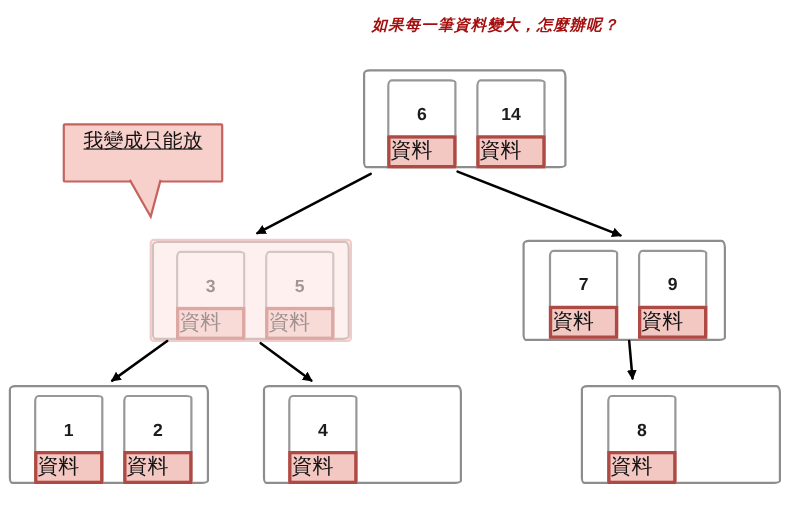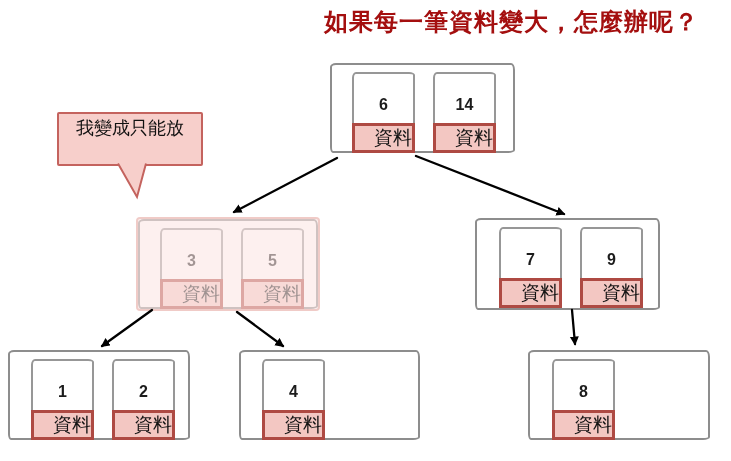--- a/index.html
+++ b/index.html
@@ -1,23 +1,23 @@
 <!DOCTYPE html>
 <html style="--title-red: #a40f0f; --sketch-gray: #8d8d8d; --data-box-fill: #f3c7c2; --data-box-border: #ae4a43; --bubble-fill: #f7cfcb; --bubble-border: #c4635e; --highlight-wash: #fbe6e4; --arrow-color: #000000;"><head>
 <meta charset="utf-8">
 <style>
   html,body { margin:0; padding:0; background:#ffffff; }
   .canvas {
     position:relative; width:731px; height:461px; background:#ffffff;
     font-family:"Liberation Sans","DejaVu Sans",sans-serif; overflow:hidden;
   }
   .title {
-    position:absolute; left:324px; top:6px; width:390px; height:32px;
-    font-size:24px; font-weight:bold; letter-spacing:1px; line-height:32px;
-    color:var(--title-red,#a40f0f); white-space:nowrap;
+    position:absolute; left:338px; top:6px; width:390px; height:32px;
+    font-size:14px; font-weight:bold; letter-spacing:1px; line-height:32px;
+    color:var(--title-red,#a40f0f); white-space:nowrap;font-style:italic;
   }
   
   .node {
     position:absolute; box-sizing:border-box;
     border:2px solid var(--sketch-gray,#8d8d8d);
     border-radius:6px 4px 7px 3px / 4px 7px 3px 6px;
     background:#ffffff;
   }
   .slot {
     position:absolute; top:7px; width:63px; height:81px; box-sizing:border-box;
@@ -25,35 +25,36 @@
     border-radius:4px 6px 3px 5px / 6px 3px 5px 4px;
   }
   .num {
     position:absolute; top:22px; left:0; right:0; text-align:center;
     font-size:16px; font-weight:bold; color:#1c1c1c;
   }
   .data-label {
     position:absolute; left:-2px; right:-2px; bottom:-2px; height:30px;
     box-sizing:border-box; border:3px solid var(--data-box-border,#ae4a43);
     background:var(--data-box-fill,#f3c7c2);
-    font-size:19px; line-height:24px; text-align:right; color:#141414;
+    font-size:19px; line-height:24px; text-align:left; color:#141414;
   }
   
   .highlight-overlay {
     position:absolute; left:-4px; top:-4px; right:-4px; bottom:-4px;
     background:rgba(251,230,228,0.60);
     border:2px solid rgba(238,199,195,0.9);
     border-radius:4px; pointer-events:none;
   }
   .bubble {
     position:absolute; left:57px; top:112px; width:146px; height:54px;
     box-sizing:border-box; background:var(--bubble-fill,#f7cfcb);
     border:2px solid var(--bubble-border,#c4635e); border-radius:2px;
     text-align:center; font-size:18px; line-height:24px; color:#111;
     padding-top:2px;
+    text-decoration:underline;
   }
   .overlay-svg {
     position:absolute; left:0; top:0; width:731px; height:461px;
     pointer-events:none;
   }
 </style>
 </head>
 <body>
 
 <div class="canvas">

